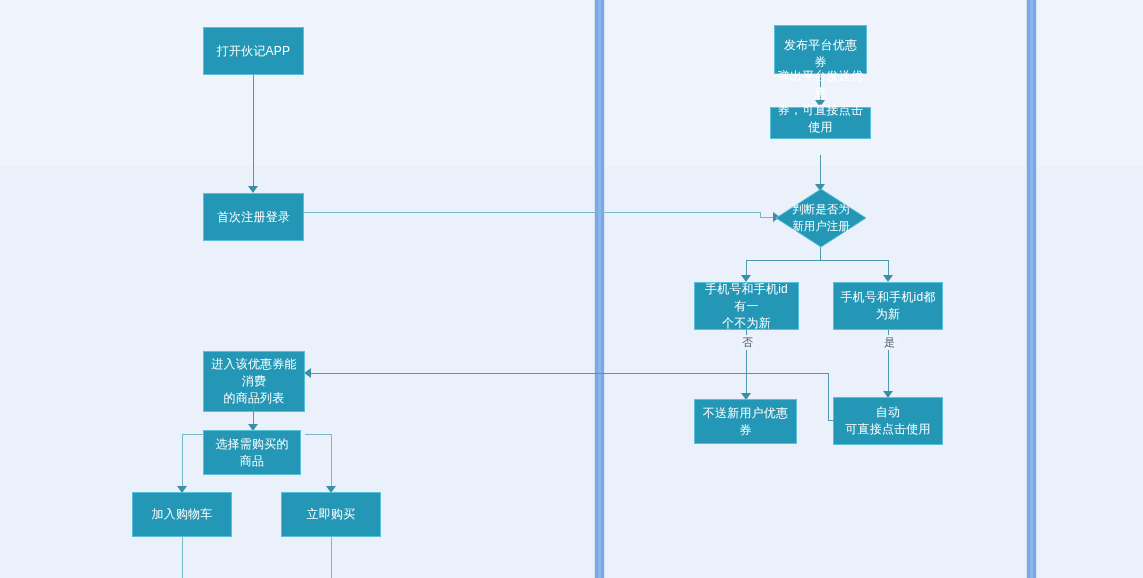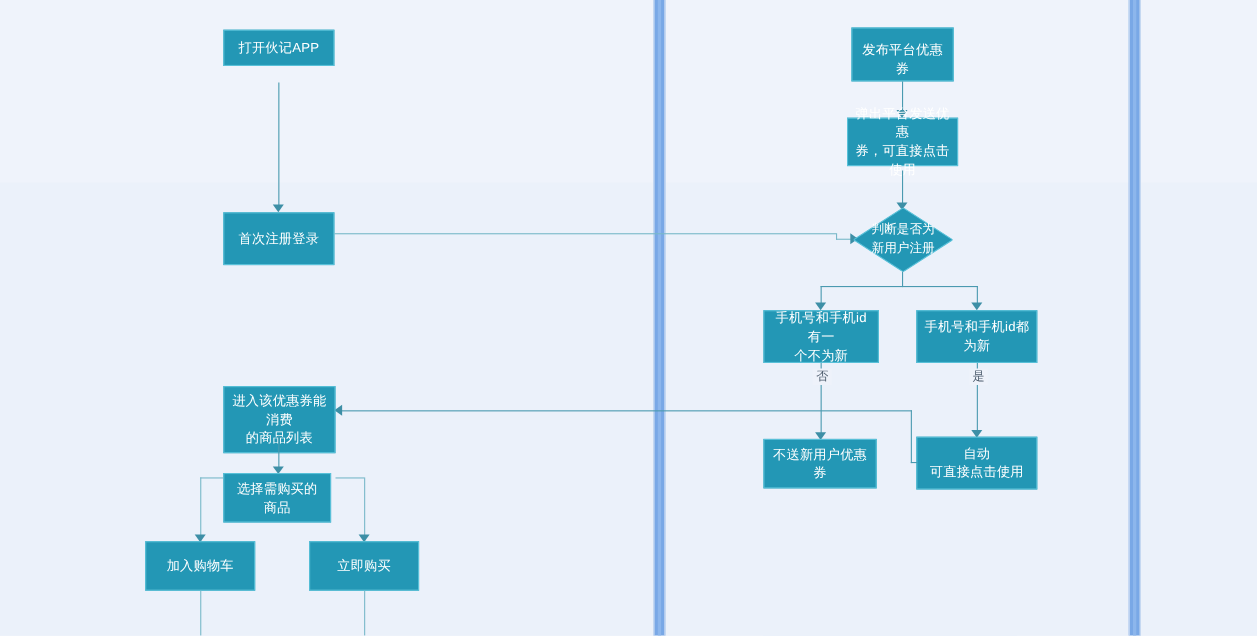--- a/index.html
+++ b/index.html
@@ -131,21 +131,21 @@
   <div class="bg-band band-top"></div>
   <div class="bg-band band-mid"></div>
 
   <div class="guide" style="left:594px;">
     <div class="guide-inner" style="left:3px;"></div>
   </div>
   <div class="guide" style="left:1026px;">
     <div class="guide-inner" style="left:3px;"></div>
   </div>
 
-  <div class="node" style="left:203px; top:27px; width:101px; height:33px;text-align:right;">
+  <div class="node" style="left:203px; top:27px; width:101px; height:48px;text-align:right;">
     <span>打开伙记APP</span>
   </div>
 
   <div class="seg seg-v" style="left:253px; top:75px; height:112px;"></div>
   <div class="arrow arrow-down" style="left:248px; top:186px;"></div>
 
   <div class="node" style="left:203px; top:193px; width:101px; height:48px;">
     <span>首次注册登录</span>
   </div>
 
@@ -154,21 +154,21 @@
   <div class="seg seg-h seg-light" style="left:760px; top:217px; width:18px;"></div>
   <div class="arrow arrow-right" style="left:773px; top:212px;"></div>
 
   <div class="node" style="left:774px; top:25px; width:93px; height:49px;align-items:flex-end;">
     <span>发布平台优惠券</span>
   </div>
 
   <div class="seg seg-v" style="left:820px; top:74px; height:28px;"></div>
   <div class="arrow arrow-down" style="left:815px; top:100px;"></div>
 
-  <div class="node" style="left:770px; top:107px; width:101px; height:44px;">
+  <div class="node" style="left:770px; top:107px; width:101px; height:32px;align-items:flex-end;">
     <span>弹出平台发送优惠
 券，可直接点击使用</span>
   </div>
 
   <div class="seg seg-v" style="left:820px; top:155px; height:34px;"></div>
   <div class="arrow arrow-down" style="left:815px; top:184px;"></div>
 
   <div class="diamond-wrap" style="left:776px; top:189px; width:90px; height:58px;">
     <svg class="diamond-shape" viewBox="0 0 90 58" preserveAspectRatio="none">
       <polygon points="45,0 90,29 45,58 0,29" fill="#2397b5" stroke="#58c0d8" stroke-width="1"></polygon>

